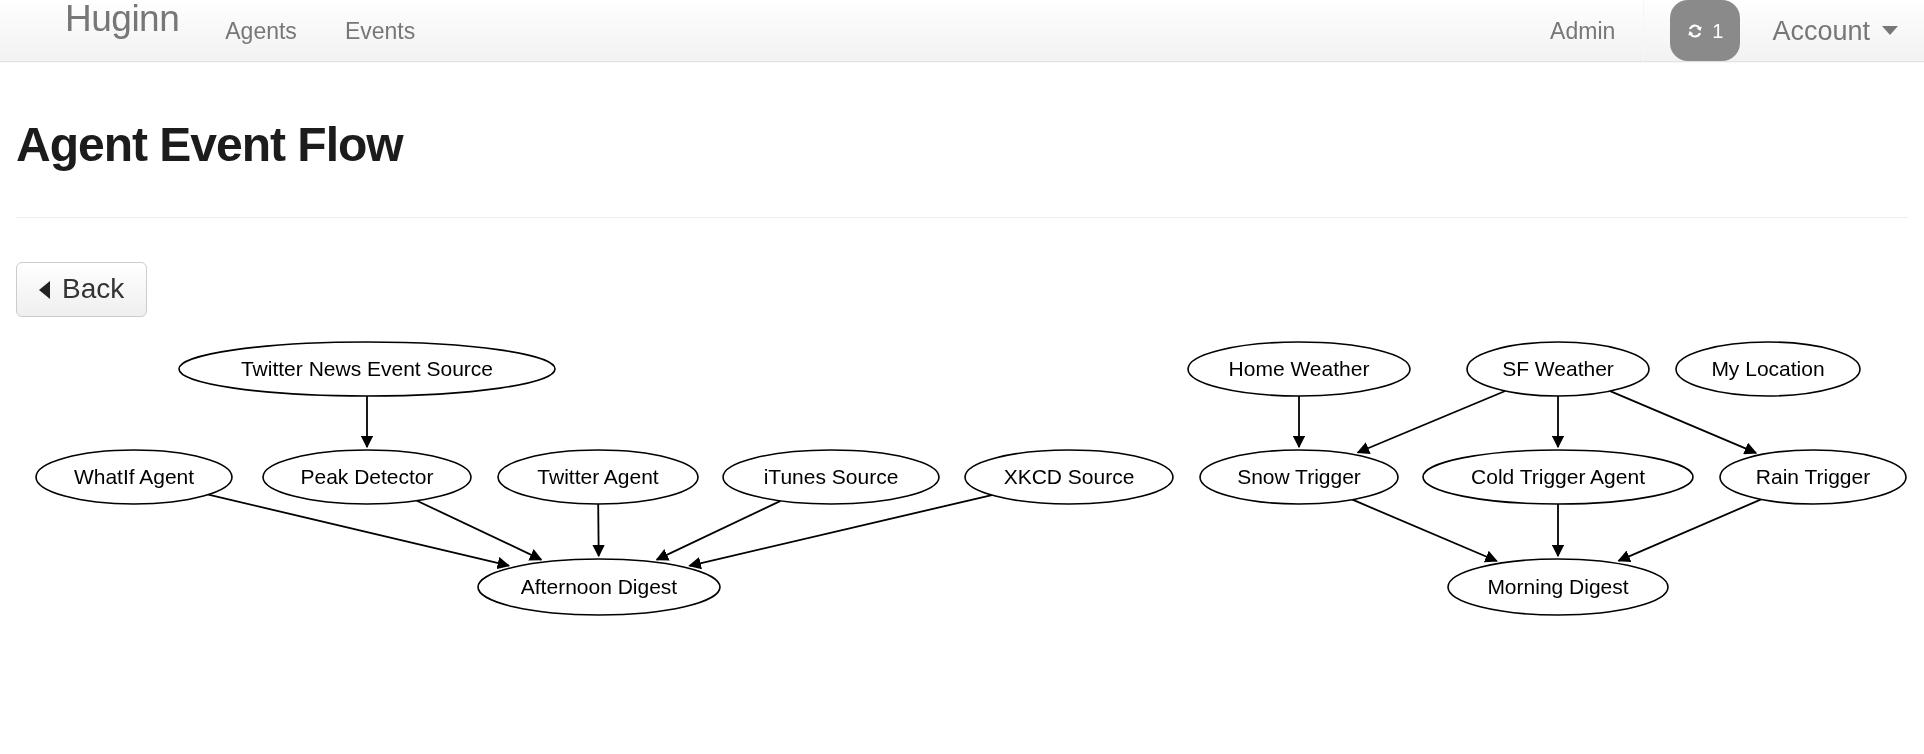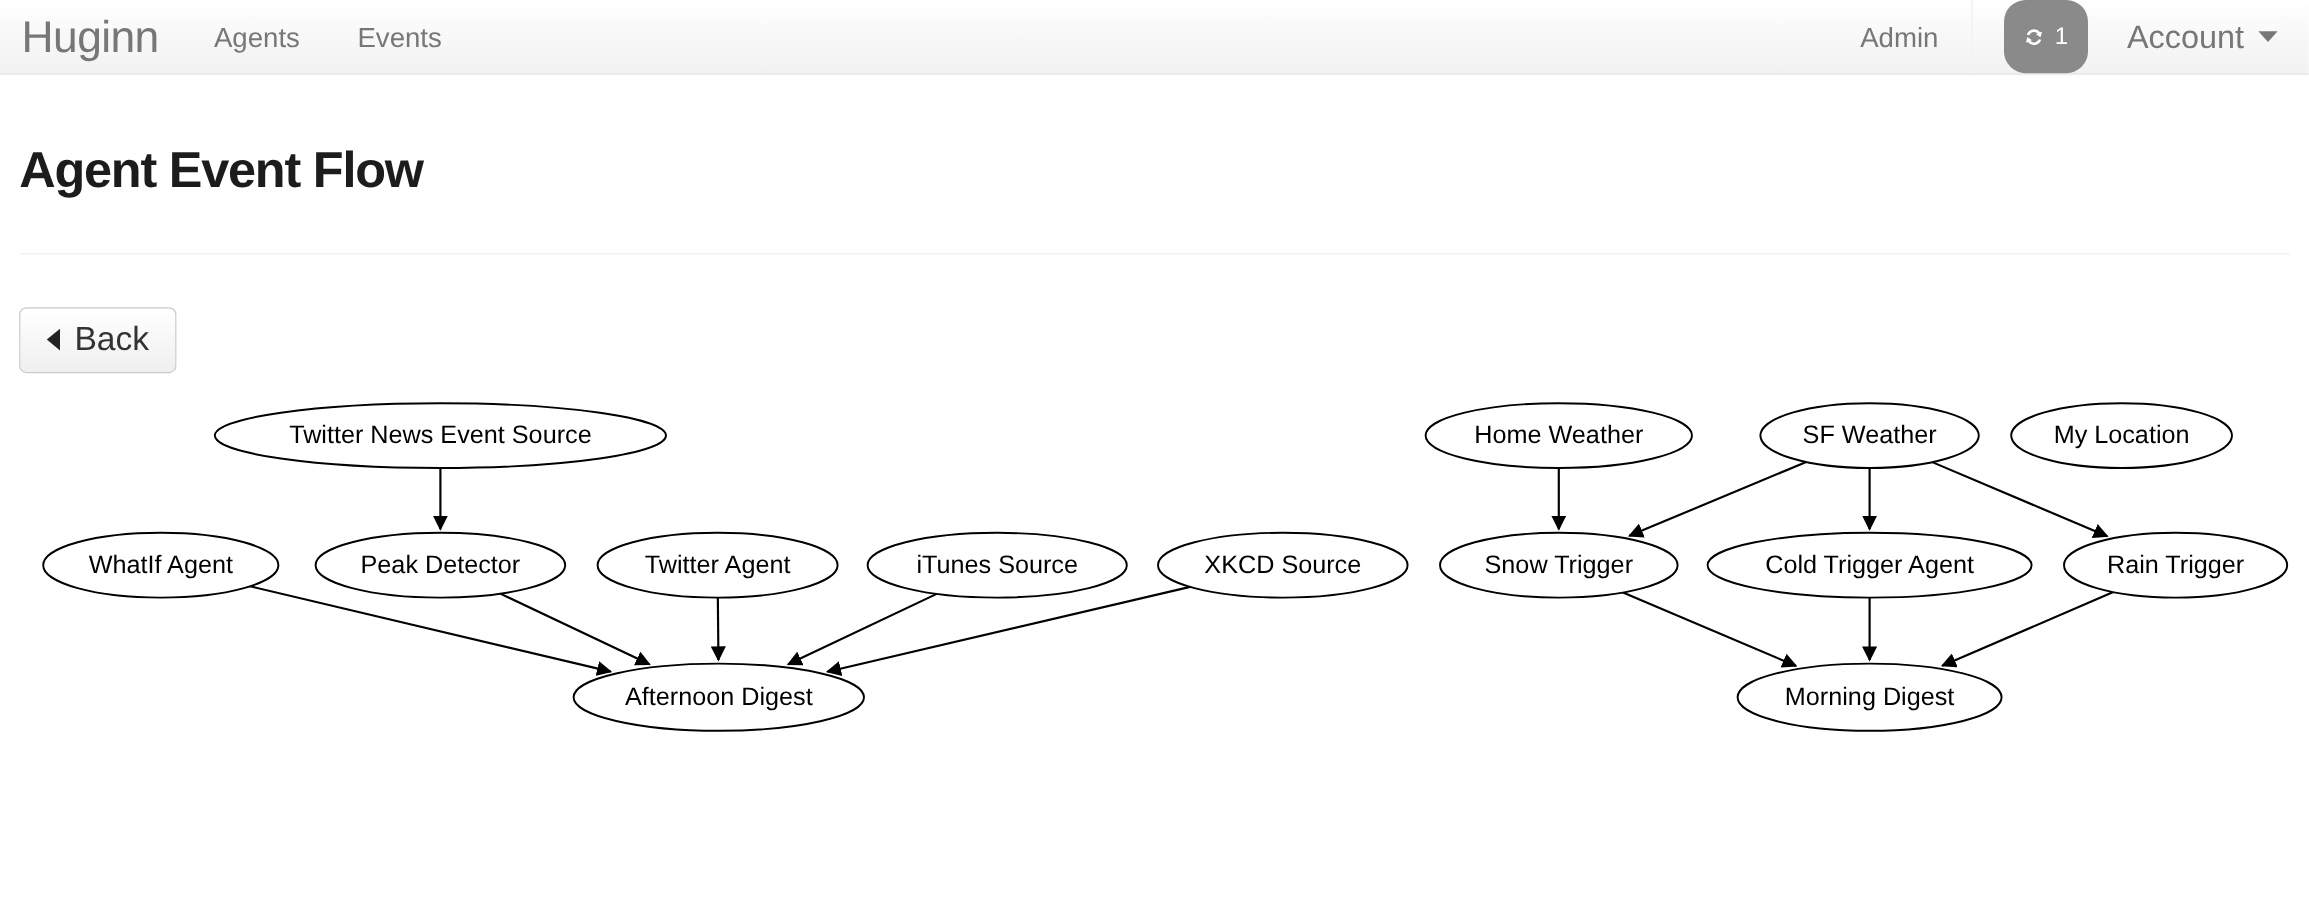--- a/index.html
+++ b/index.html
@@ -24,21 +24,21 @@
   }
   .brand {
     font-size: 37px;
     color: #777777;
     padding: 0 22px 0 18px;
     line-height: 1;
     letter-spacing: -0.5px;
     text-decoration: none;
     font-weight: 400;
   }
-  .nav-left { display: flex; align-items: center; height: 100%; }
+  .nav-left { display: flex; height: 100%; padding-left: 47px; }
   .nav-link {
     font-size: 23px;
     color: #777777;
     padding: 0 24px;
     text-decoration: none;
     line-height: 62px;
     white-space: nowrap;
   }
   .nav-right {
     margin-left: auto;
@@ -81,21 +81,21 @@
     padding: 0 26px 0 10px;
     text-decoration: none;
     display: inline-flex;
     align-items: center;
     line-height: 62px;
   }
 
   
   .container { padding: 0 16px; }
   .page-title {
-    font-size: 42px;
+    font-size: 48px;
     font-weight: bold;
     color: #1c1c1c;
     margin: 58px 0 0 0;
     letter-spacing: -1px;
     line-height: 1.05;
   }
   .hr {
     border: 0;
     border-top: 1px solid #eeeeee;
     margin: 47px 0 0 0;

